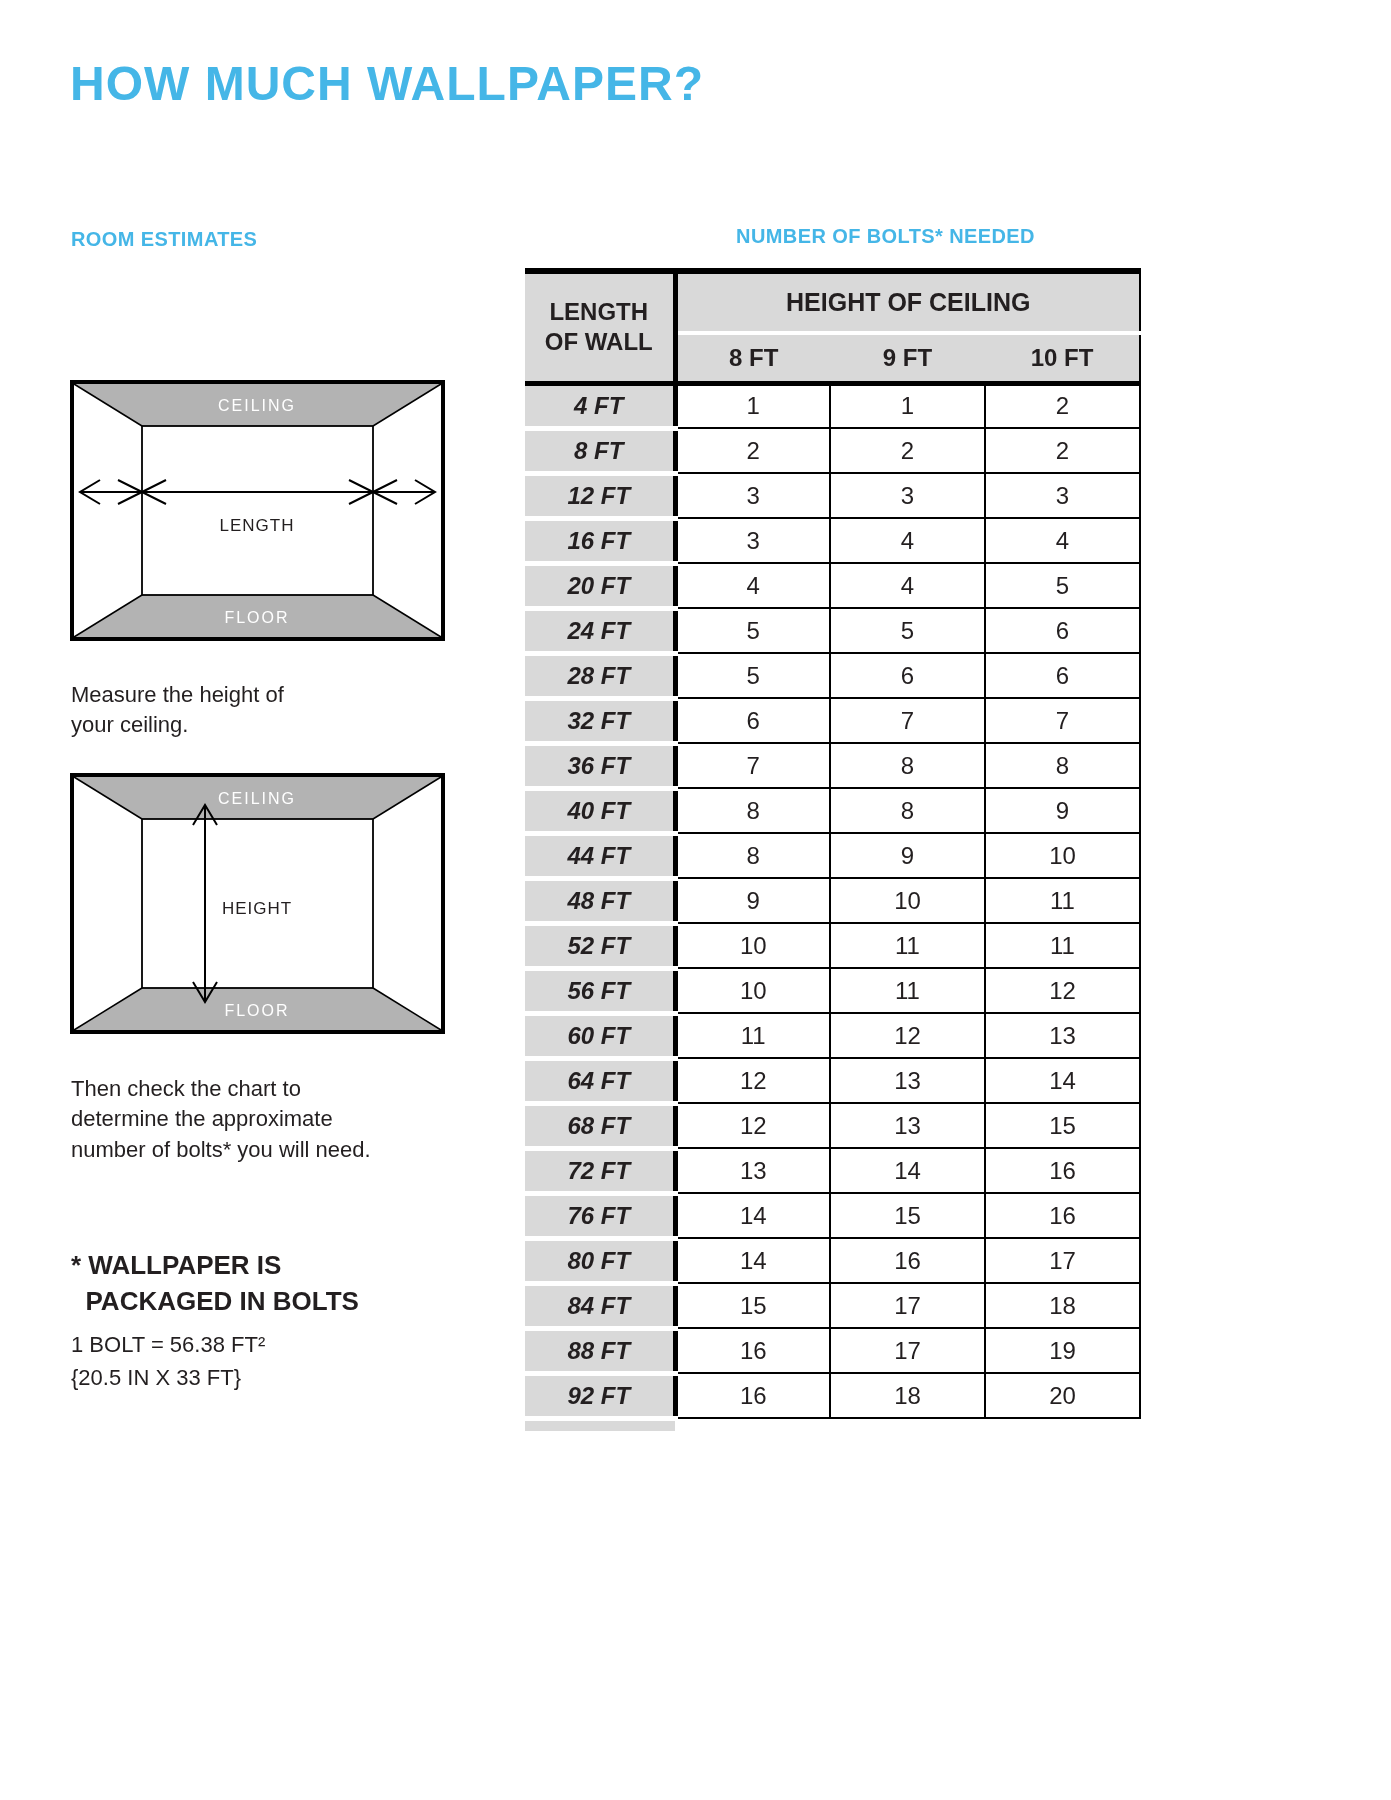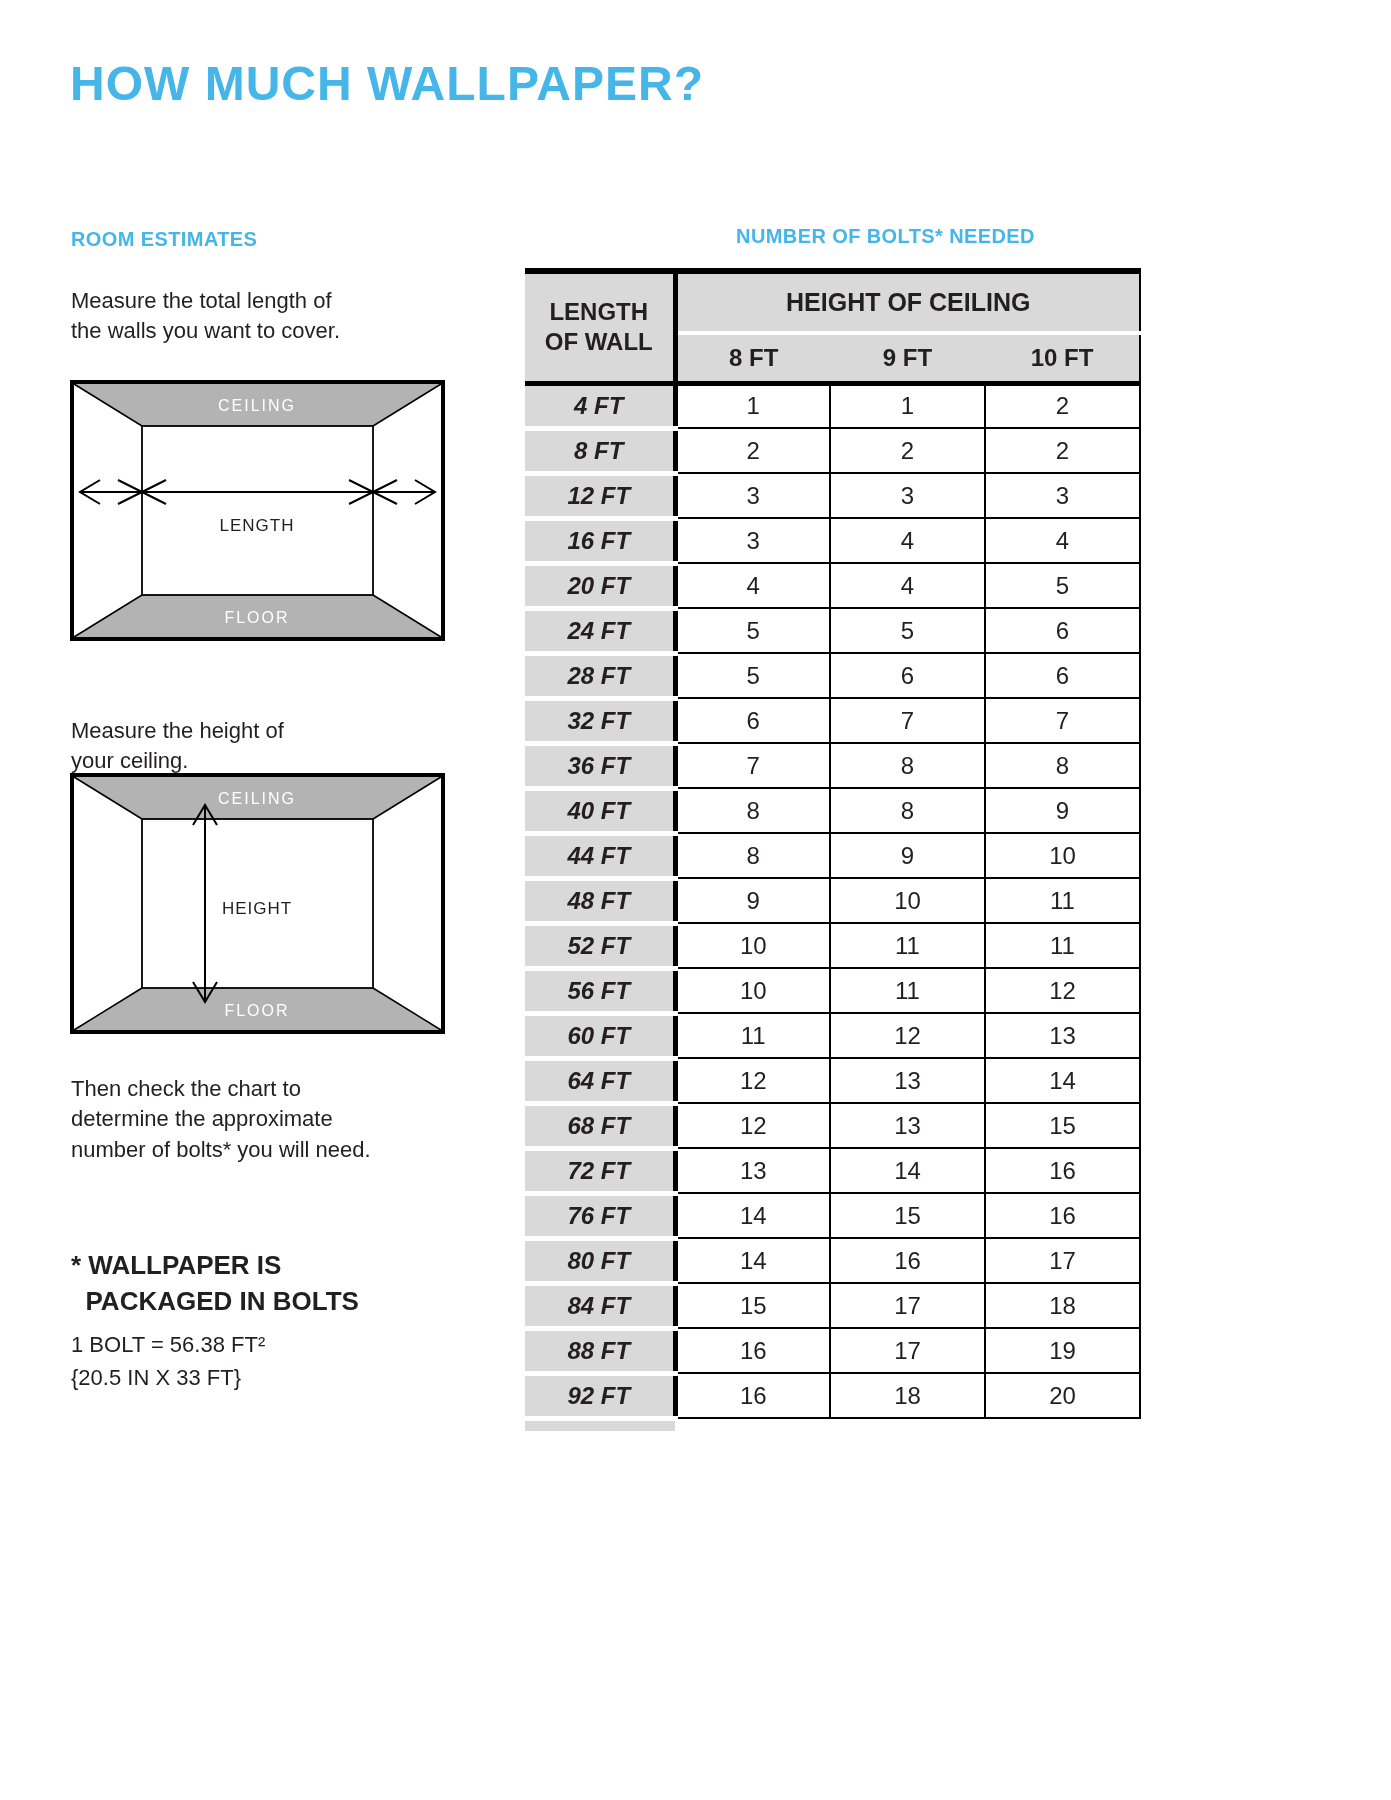--- a/index.html
+++ b/index.html
@@ -20,21 +20,21 @@
     font-size: 20px; font-weight: bold; letter-spacing: 0.4px;
     color: #45b6e7;
   }
   .left-heading { position: absolute; left: 71px; top: 228px; }
 
   .body-text {
     position: absolute; left: 71px;
     font-size: 22px; line-height: 1.38; white-space: pre-line;
   }
   .p1 { top: 286px; }
-  .p2 { top: 680px; margin-top: 36px; }
+  .p2 { top: 680px; }
   .p3 { top: 1074px; }
 
   .footnote {
     position: absolute; left: 71px; top: 1248px;
     font-size: 26px; font-weight: bold; line-height: 1.38; white-space: pre-wrap;
   }
   .boltsize {
     position: absolute; left: 71px; top: 1328px;
     font-size: 22px; font-weight: normal; line-height: 1.5; white-space: pre-line;
   }
@@ -79,22 +79,20 @@
 </style>
 </head>
 <body>
 
 <div class="page">
 
   <h1 class="title">HOW MUCH WALLPAPER?</h1>
 
   <h2 class="section-heading left-heading">ROOM ESTIMATES</h2>
 
-  <p class="body-text p1">Measure the total length of
-the walls you want to cover.</p>
 
   <svg class="diagram d1" width="375" height="261" viewBox="0 0 375 261">
     <rect x="2" y="2" width="371" height="257" fill="#ffffff" stroke="#000000" stroke-width="4"></rect>
     <polygon points="4,4 371,4 303,46 72,46" fill="#b3b3b3"></polygon>
     <polygon points="4,257 371,257 303,215 72,215" fill="#b3b3b3"></polygon>
     <line x1="4" y1="4" x2="72" y2="46" stroke="#000" stroke-width="1.5"></line>
     <line x1="371" y1="4" x2="303" y2="46" stroke="#000" stroke-width="1.5"></line>
     <line x1="4" y1="257" x2="72" y2="215" stroke="#000" stroke-width="1.5"></line>
     <line x1="371" y1="257" x2="303" y2="215" stroke="#000" stroke-width="1.5"></line>
     <rect x="72" y="46" width="231" height="169" fill="#ffffff" stroke="#000000" stroke-width="1.8"></rect>

